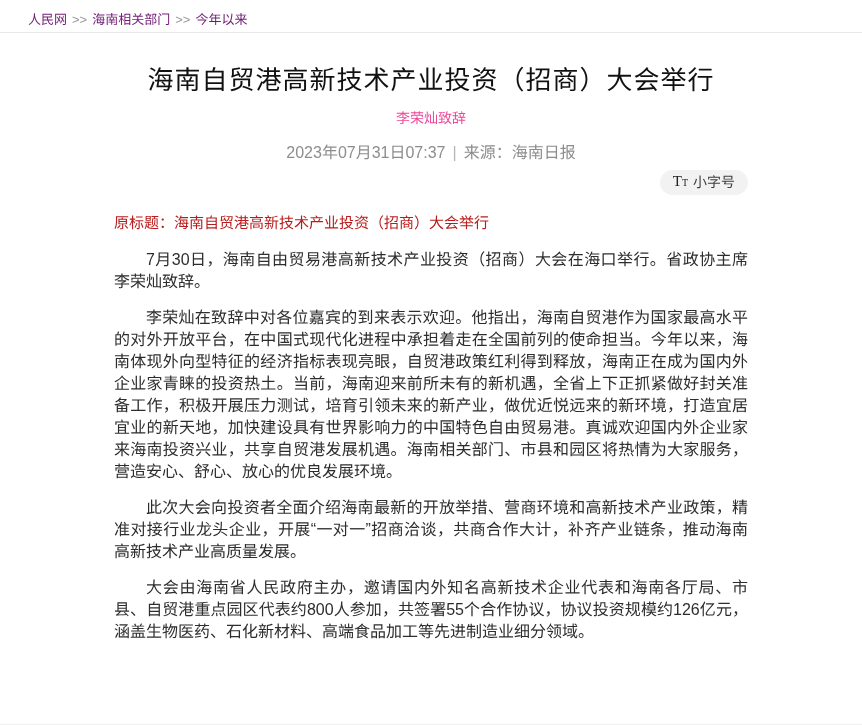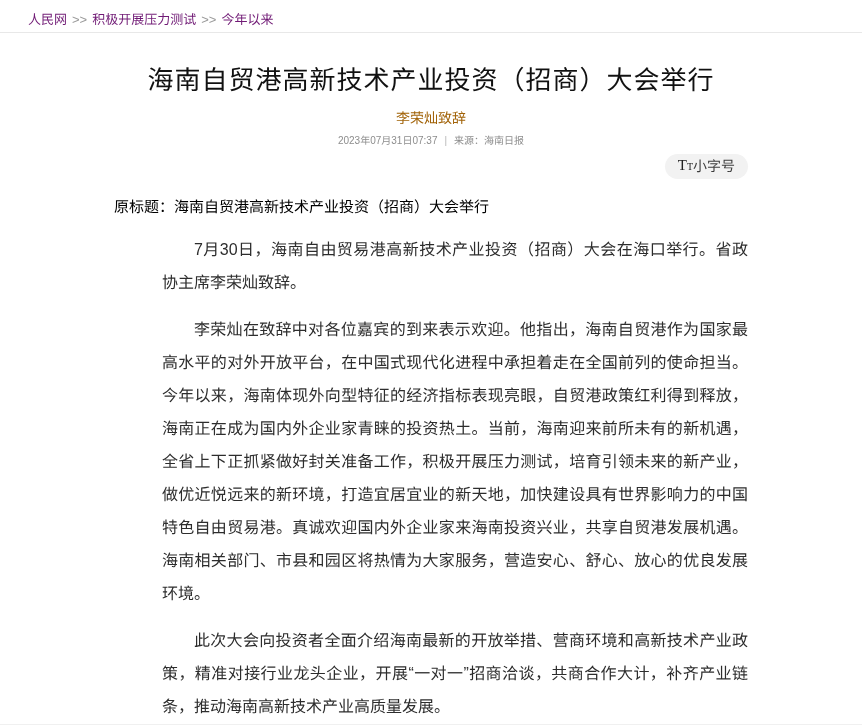--- a/index.html
+++ b/index.html
@@ -39,39 +39,40 @@
     font-size: 26px;
     font-weight: 400;
     color: #111111;
     line-height: 36px;
     letter-spacing: 1px;
   }
   .article-subtitle {
     margin-top: 9px;
     text-align: center;
     font-size: 14px;
-    color: #a16207;
+    color: #ec4899;
   }
   .article-meta {
-    margin-top: 5px;
+    margin-top: 12px;
     text-align: center;
-    font-size: 10px;
+    font-size: 16px;
     color: #8d8d8d;
   }
   .meta-sep { margin: 0 7px; color: #b5b5b5; }
   .article-meta a { color: #8d8d8d; text-decoration: none; }
   
   .toolbar-row {
     margin-top: 7px;
     height: 25px;
     text-align: right;
   }
   .font-pill {
     display: inline-flex;
     align-items: center;
+    gap: 5px;
     background: #f2f2f2;
     border: none;
     border-radius: 14px;
     padding: 4px 13px 5px;
     cursor: pointer;
     color: #3c3c3c;
     font-size: 14px;
     line-height: 16px;
     font-family: "Liberation Sans", "DejaVu Sans", sans-serif;
     justify-content: space-between;
@@ -84,44 +85,43 @@
   .tt-icon .t-large { font-size: 15px; }
   .tt-icon .t-small { font-size: 10px; }
   
   .article-body {
     margin-top: 17px;
     font-size: 16px;
     color: #2d2d2d;
   }
   .original-title {
     font-size: 15px;
-    color: #000000;
+    color: #b91c1c;
     line-height: 22px;
     margin-bottom: 15px;
   }
   .article-body p.para {
-    line-height: 33px;
+    line-height: 22px;
     text-indent: 2em;
     margin-bottom: 14px;
     text-align: justify;
-    margin-left: 48px;
   }
   .bottom-hairline {
     position: absolute;
     left: 0;
     bottom: 0;
     width: 100%;
     border-top: 1px solid #f0f0f0;
   }
 </style>
 </head>
 <body>
 
 <div class="breadcrumb-bar">
-  <a>人民网</a><span class="crumb-sep">&gt;&gt;</span><a>积极开展压力测试</a><span class="crumb-sep">&gt;&gt;</span><a>今年以来</a>
+  <a>人民网</a><span class="crumb-sep">&gt;&gt;</span><a>海南相关部门</a><span class="crumb-sep">&gt;&gt;</span><a>今年以来</a>
 </div>
 
 <div class="article-wrap">
 
   <h1 class="article-title">海南自贸港高新技术产业投资（招商）大会举行</h1>
 
   <div class="article-subtitle">李荣灿致辞</div>
 
   <div class="article-meta">
     <span>2023年07月31日07:37</span><span class="meta-sep">|</span><span>来源：</span><a>海南日报</a>

